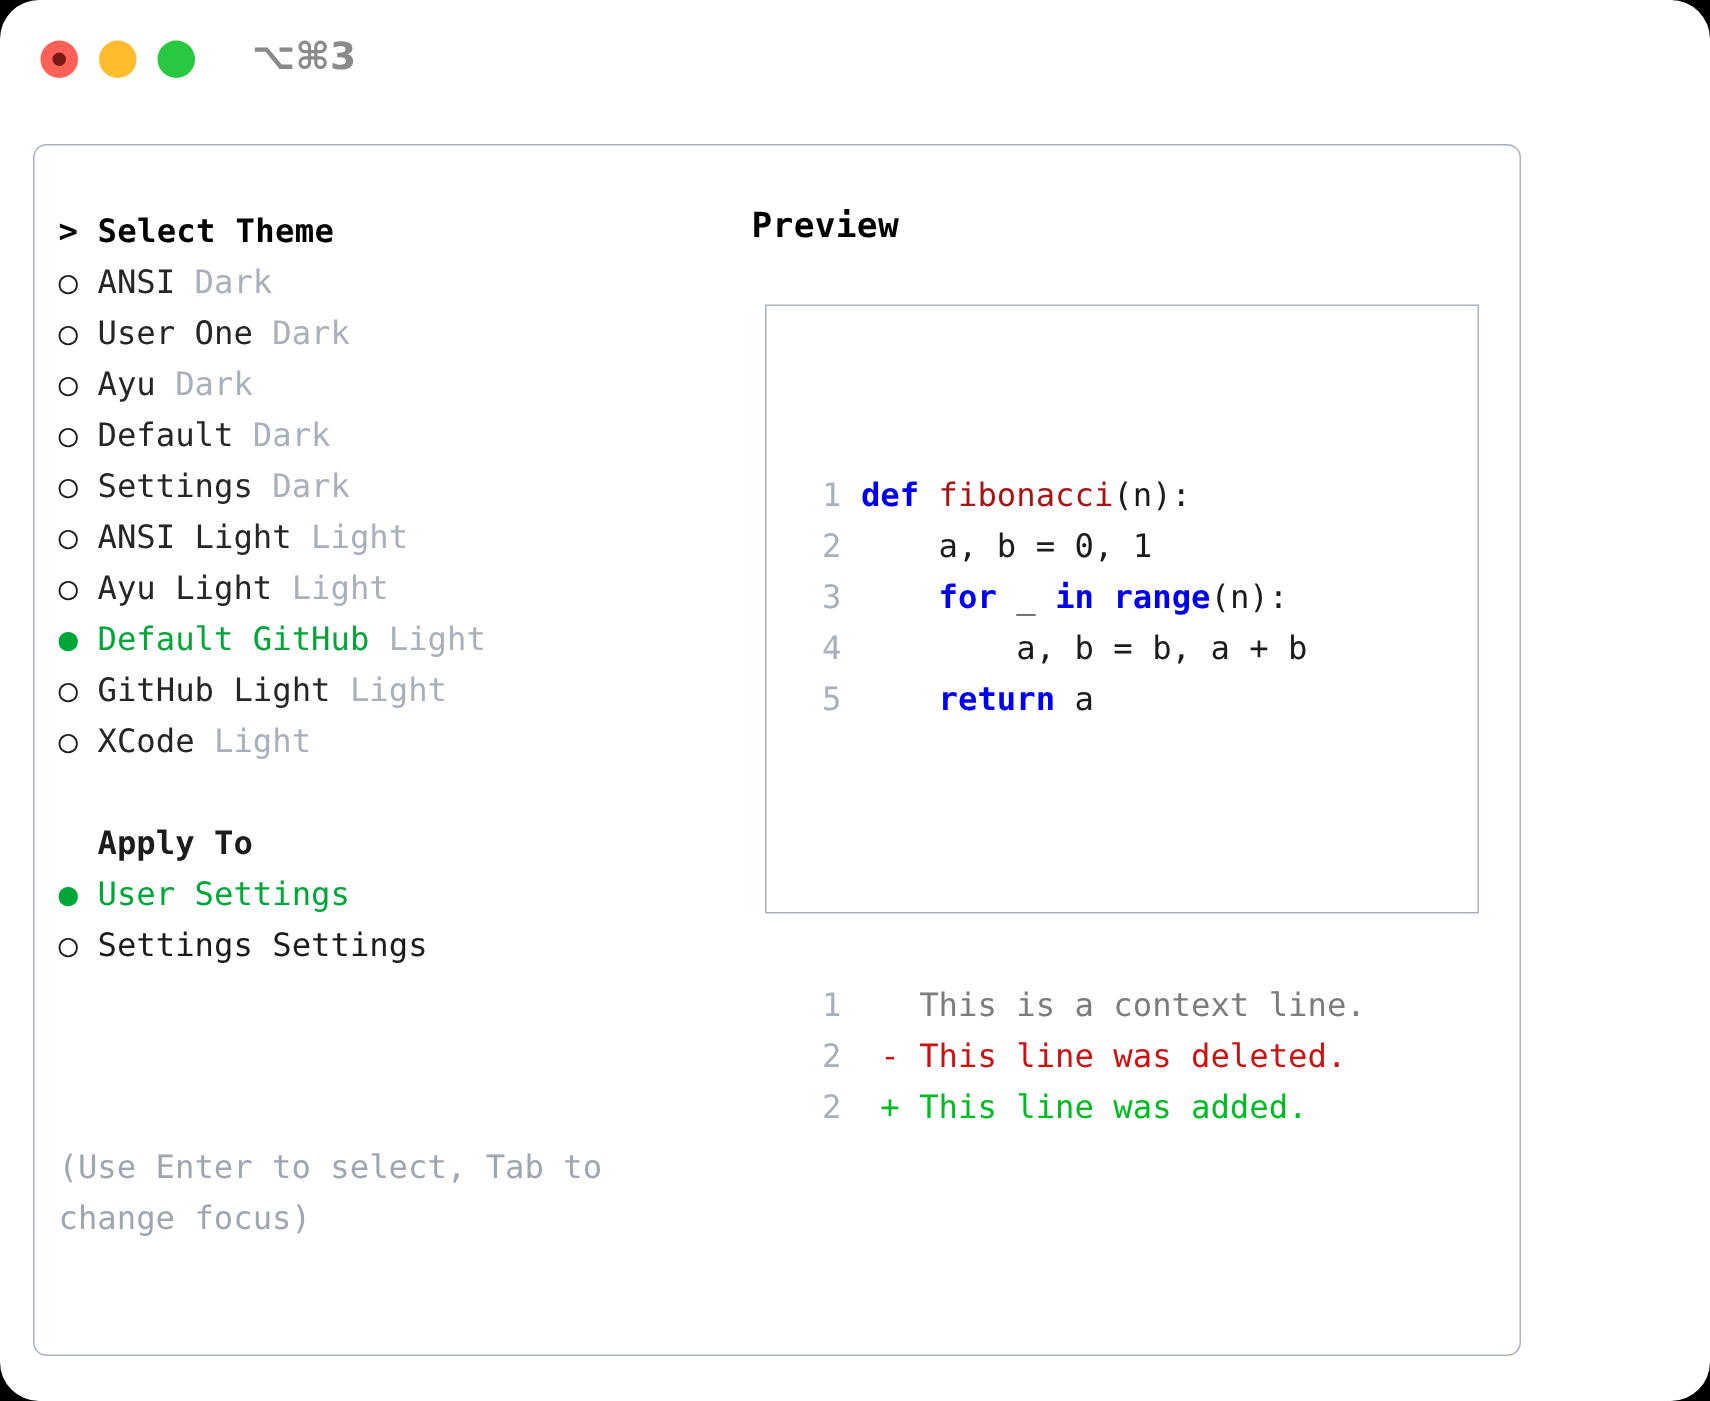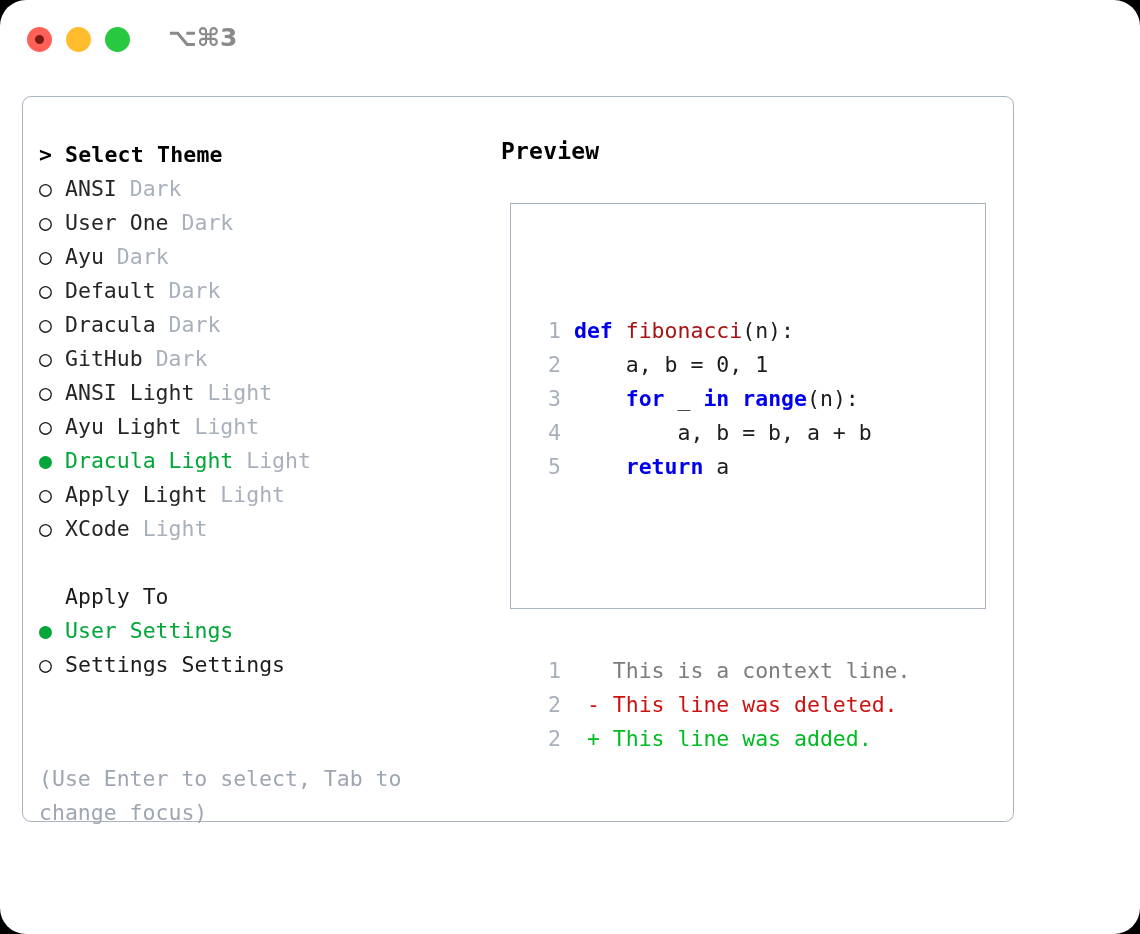--- a/index.html
+++ b/index.html
@@ -62,21 +62,21 @@
     letter-spacing: 0px;
     white-space: pre;
   }
 
   
   #panel {
     position: absolute;
     left: 22px;
     top: 96px;
     width: 992px;
-    height: 726px;
+    height: 808px;
     border: 1.6px solid #a9b2bf;
     border-radius: 9px;
     box-sizing: border-box;
     background: #ffffff;
   }
 
   
   #left-col {
     position: absolute;
     left: 16px;
@@ -106,20 +106,21 @@
   .row.selected .theme-name,
   .row.selected .opt-label { color: #00a637; }
 
   .spacer-sm { height: 34px; }
   .apply-head {
     height: 34px;
     line-height: 34px;
     font-size: 21.5px;
     color: #1c1c1c;
     white-space: pre;
+    font-weight: bold;
   }
 
   #help-text {
     position: absolute;
     left: 16px;
     top: 665px;
     width: 410px;
     font-size: 21.5px;
     line-height: 34px;
     color: #9ea6b2;
@@ -189,26 +190,25 @@
 
     <div id="left-col">
 
       <div class="row heading"><span class="bullet">&gt; </span><span>Select Theme</span></div>
 
       <div id="theme-rows">
           <div class="row"><span class="bullet">○ </span><span class="theme-name">ANSI</span><span class="plain"> </span><span class="theme-kind">Dark</span></div>
           <div class="row"><span class="bullet">○ </span><span class="theme-name">User One</span><span class="plain"> </span><span class="theme-kind">Dark</span></div>
           <div class="row"><span class="bullet">○ </span><span class="theme-name">Ayu</span><span class="plain"> </span><span class="theme-kind">Dark</span></div>
           <div class="row"><span class="bullet">○ </span><span class="theme-name">Default</span><span class="plain"> </span><span class="theme-kind">Dark</span></div>
-          <div class="row"><span class="bullet">○ </span><span class="theme-name">Dracula</span><span class="plain"> </span><span class="theme-kind">Dark</span></div>
-          <div class="row"><span class="bullet">○ </span><span class="theme-name">GitHub</span><span class="plain"> </span><span class="theme-kind">Dark</span></div>
+          <div class="row"><span class="bullet">○ </span><span class="theme-name">Settings</span><span class="plain"> </span><span class="theme-kind">Dark</span></div>
           <div class="row"><span class="bullet">○ </span><span class="theme-name">ANSI Light</span><span class="plain"> </span><span class="theme-kind">Light</span></div>
           <div class="row"><span class="bullet">○ </span><span class="theme-name">Ayu Light</span><span class="plain"> </span><span class="theme-kind">Light</span></div>
-          <div class="row selected"><span class="bullet">● </span><span class="theme-name">Dracula Light</span><span class="plain"> </span><span class="theme-kind">Light</span></div>
-          <div class="row"><span class="bullet">○ </span><span class="theme-name">Apply Light</span><span class="plain"> </span><span class="theme-kind">Light</span></div>
+          <div class="row selected"><span class="bullet">● </span><span class="theme-name">Default GitHub</span><span class="plain"> </span><span class="theme-kind">Light</span></div>
+          <div class="row"><span class="bullet">○ </span><span class="theme-name">GitHub Light</span><span class="plain"> </span><span class="theme-kind">Light</span></div>
           <div class="row"><span class="bullet">○ </span><span class="theme-name">XCode</span><span class="plain"> </span><span class="theme-kind">Light</span></div>
         </div>
 
       <div class="spacer-sm"></div>
 
       <div class="apply-head"><span class="bullet"> </span><span>Apply To</span></div>
 
       <div id="apply-rows">
           <div class="row selected"><span class="bullet">● </span><span class="opt-label">User Settings</span></div>
           <div class="row"><span class="bullet">○ </span><span class="opt-label">Settings Settings</span></div>

